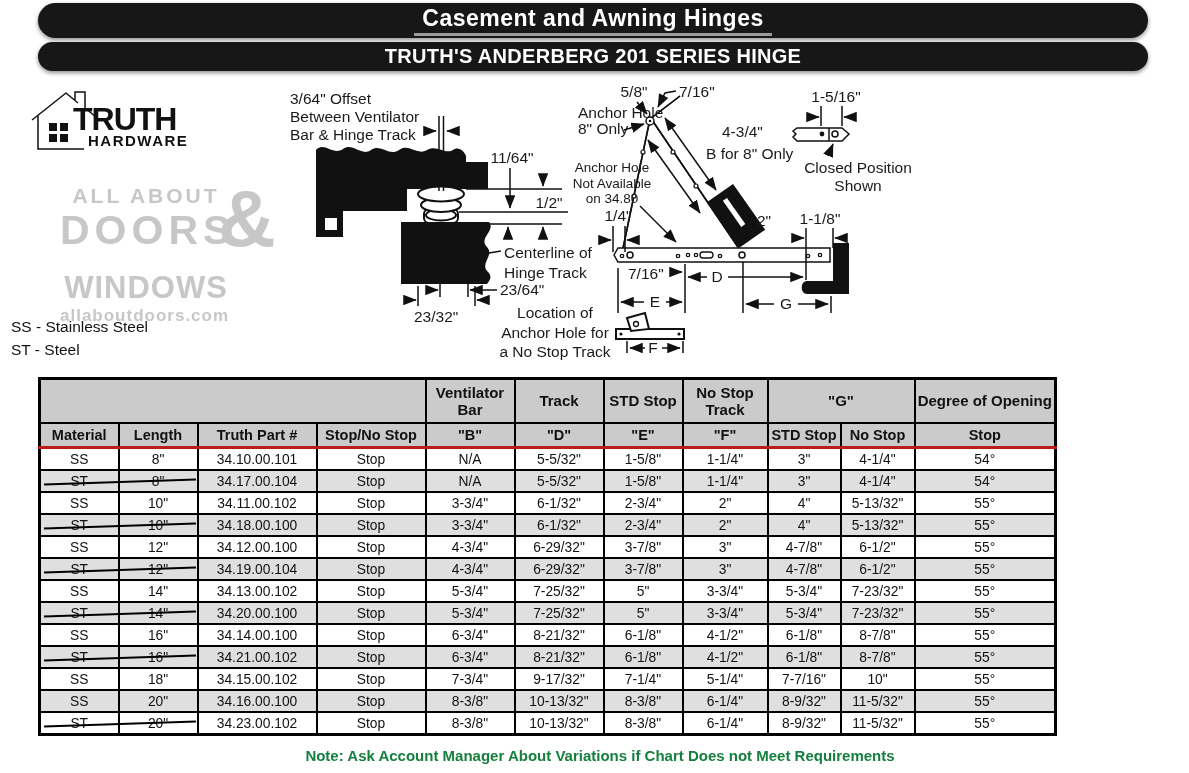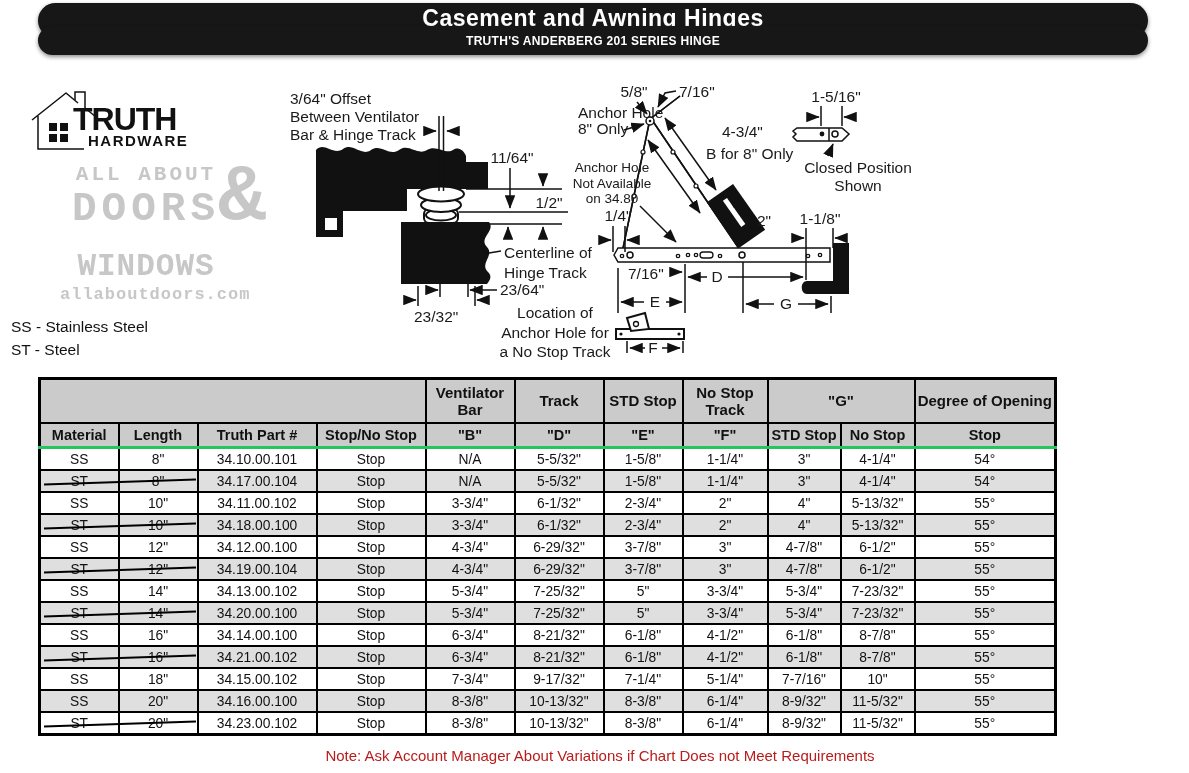--- a/index.html
+++ b/index.html
@@ -3,54 +3,54 @@
 <meta charset="utf-8">
 <style>
   html,body{margin:0;padding:0;background:#fff;}
   .page{position:relative;width:1189px;height:773px;background:#fff;overflow:hidden;
         font-family:"Liberation Sans",sans-serif;color:#111;}
   .banner{position:absolute;left:38px;width:1110px;background:#171717;color:#fff;
           display:flex;align-items:center;justify-content:center;font-weight:bold;
           box-shadow:0 2px 4px rgba(0,0,0,.45);}
   #banner1{top:3px;height:35px;border-radius:18px;font-size:23px;letter-spacing:.5px;}
   #banner1 span{border-bottom:3px solid #9a9a9a;padding:0 8px 1px;}
-  #banner2{top:26px;height:29px;border-radius:15px;font-size:12px;letter-spacing:.3px;}
+  #banner2{top:42px;height:29px;border-radius:15px;font-size:20px;letter-spacing:.3px;}
 
   .logo{position:absolute;left:26px;top:86px;width:170px;height:70px;}
-  .watermark{position:absolute;left:60px;top:164px;width:240px;color:#c7c7c7;
-             font-family:Liberation Mono, monospace;font-weight:bold;line-height:1;}
+  .watermark{position:absolute;left:60px;top:185px;width:240px;color:#c7c7c7;
+             font-family:Liberation Sans, sans-serif;font-weight:bold;line-height:1;}
   .watermark .wline{width:172px;text-align:center;}
   .wm1{font-size:21px;letter-spacing:3px;margin-bottom:4px;}
   .wm2{font-size:41px;letter-spacing:5px;margin-bottom:21px;}
   .wm3{font-size:31px;letter-spacing:1px;margin-bottom:4px;}
   .wm4{font-size:17px;letter-spacing:1px;width:200px;text-align:left;}
   .wamp{position:absolute;left:158px;top:-6px;font-size:80px;}
 
   .legend{position:absolute;left:11px;top:315px;font-size:15.5px;line-height:23px;color:#111;}
 
   svg text.dt{font-family:"Liberation Sans",sans-serif;font-size:15.5px;fill:#1a1a1a;}
   svg text.sm{font-size:13.5px;}
   svg line,svg polyline,svg path.ln{stroke:#111;stroke-width:1.5;}
 
   #hinge-table{position:absolute;left:38px;top:377px;width:1016px;border-collapse:collapse;
                table-layout:fixed;border:3px solid #000;}
   #hinge-table th,#hinge-table td{border:2px solid #000;text-align:center;padding:0 2px;
                overflow:visible;}
   #hinge-table th.gh{background:#cbcbcb;font-size:15px;height:42px;line-height:1.15;}
   #hinge-table th.ch{background:#cbcbcb;font-size:14.5px;height:22px;}
-  #hinge-table thead tr.chr{border-bottom:3px solid #22c55e;}
+  #hinge-table thead tr.chr{border-bottom:3px solid #b91c1c;}
   #hinge-table td{font-size:13.8px;height:20px;background:#fff;}
   #hinge-table tr.shaded td{background:#dfdfdf;}
   #hinge-table td:first-child{position:relative;}
   .strike-line{position:absolute;left:3px;top:49%;width:152px;height:0;
                border-top:2.5px solid #000;transform:rotate(-1.8deg);z-index:2;}
   #hinge-table tr.struck td:first-child .strike-line{pointer-events:none;}
 
   .note{position:absolute;left:140px;top:747px;width:920px;text-align:center;
-        font-weight:normal;font-size:15px;color:#b91c1c;}
+        font-weight:bold;font-size:15px;color:#15803d;}
 </style>
 </head>
 <body>
 
 <div class="page">
 
   <div class="banner" id="banner1">
     <span>Casement and Awning Hinges</span>
   </div>
   <div class="banner" id="banner2">

